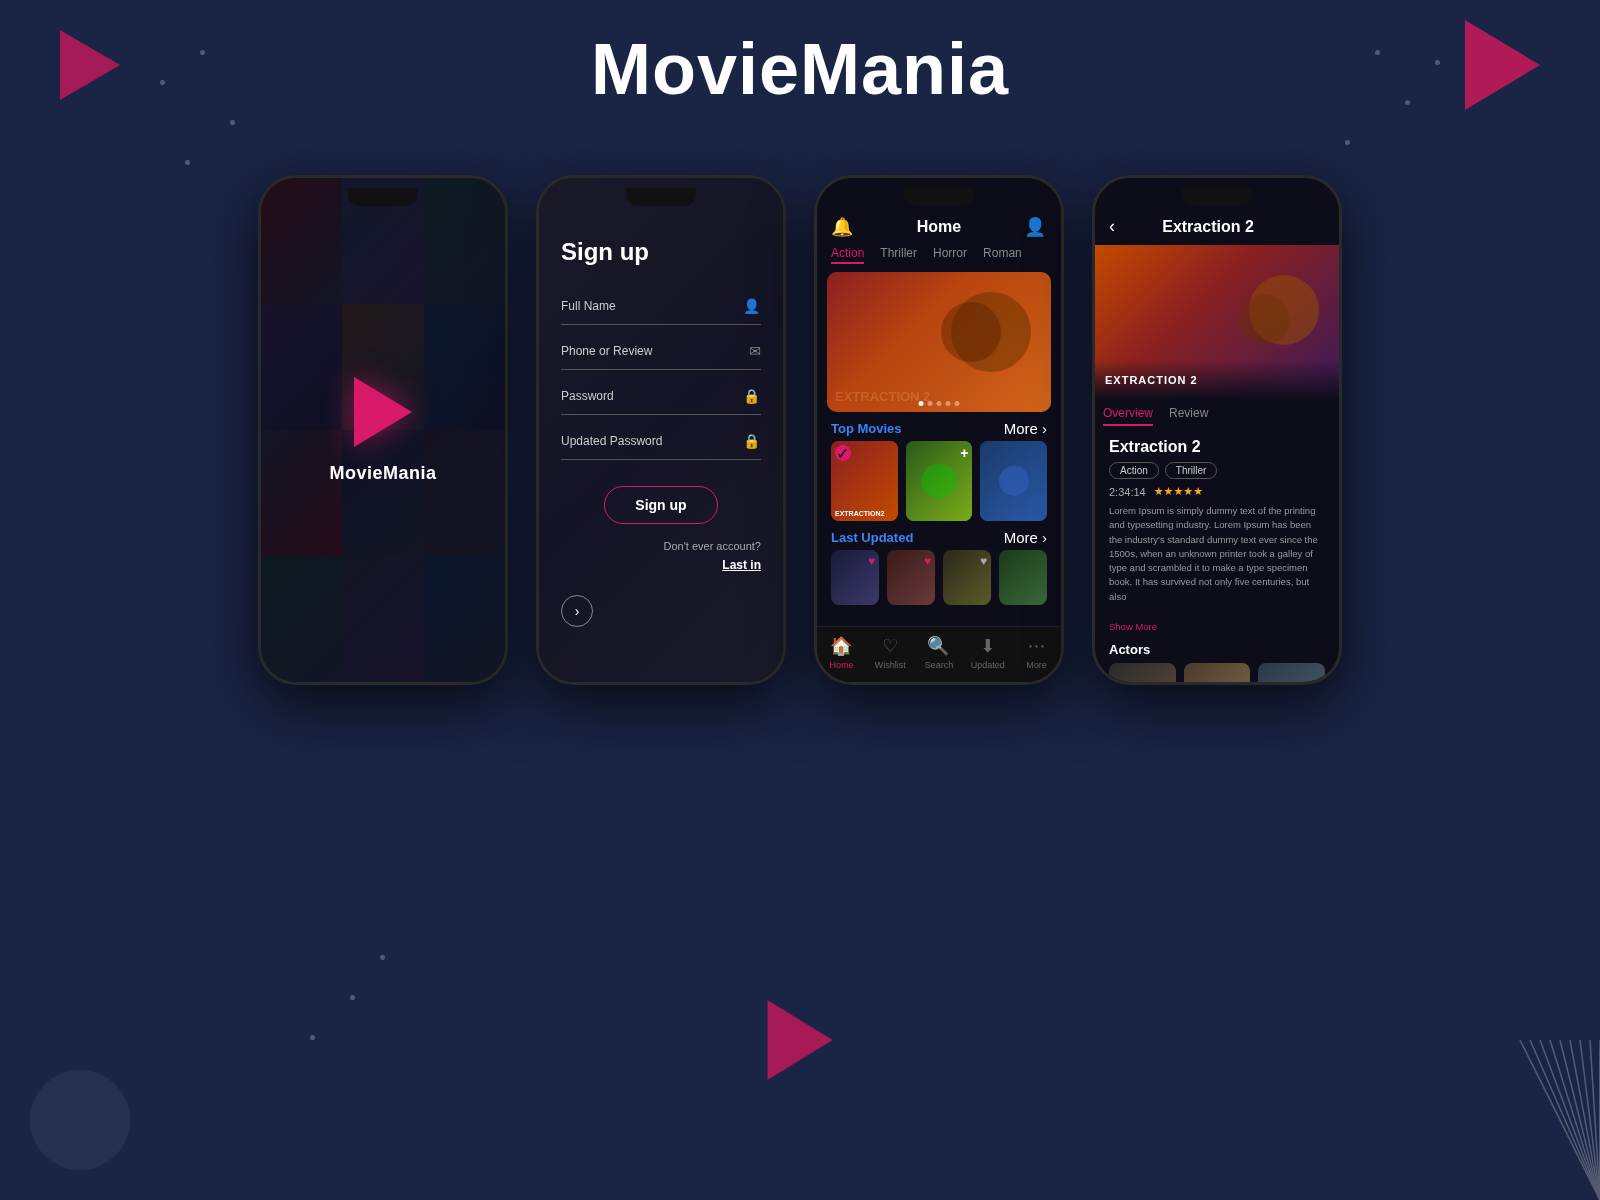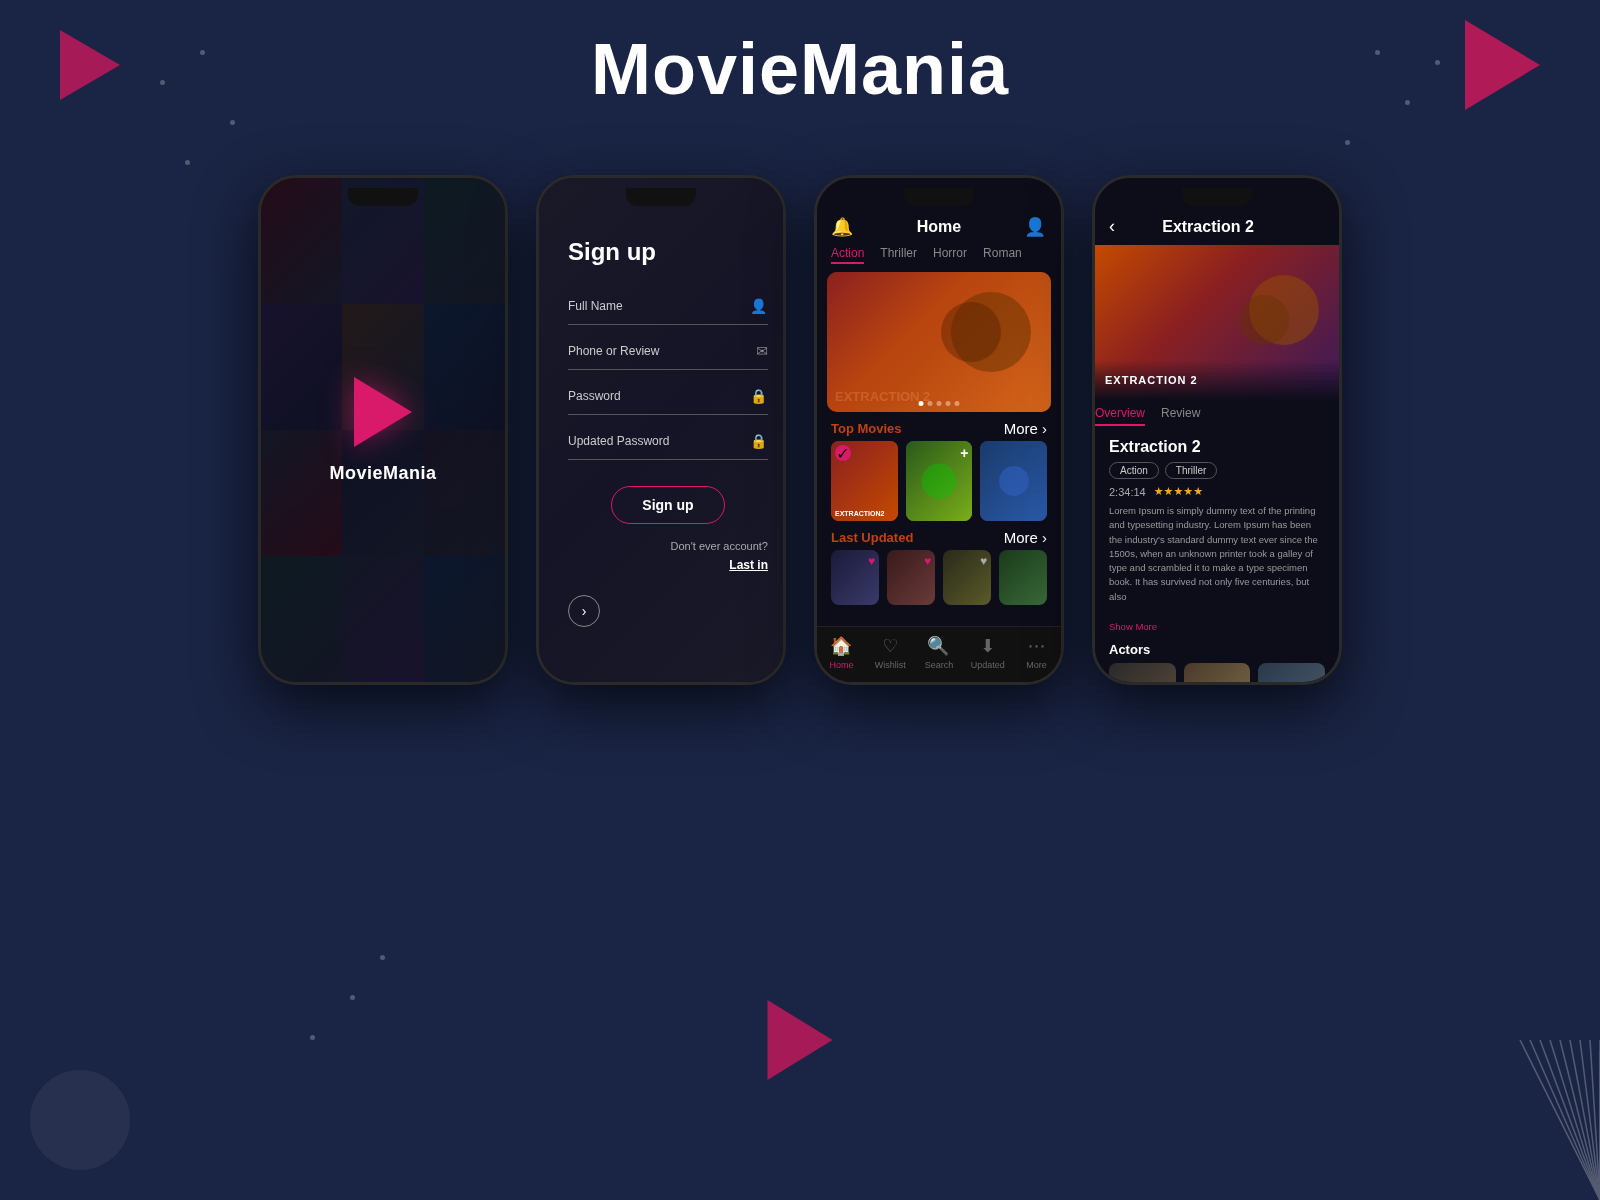--- a/index.html
+++ b/index.html
@@ -192,21 +192,20 @@
 
     .phone2-content {
       position: absolute;
       width: 100%;
       height: 100%;
       z-index: 3;
       padding: 50px 22px 20px;
       display: flex;
       flex-direction: column;
       gap: 0;
-      margin-left: 7px;
     }
 
     .signup-title {
       color: white;
       font-size: 24px;
       font-weight: 700;
       margin-bottom: 22px;
       margin-top: 10px;
     }
 
@@ -363,21 +362,21 @@
     }
 
     .section-header {
       display: flex;
       justify-content: space-between;
       align-items: center;
       padding: 8px 14px 4px;
     }
 
     .section-title {
-      color: #c2410c;
+      color: #3b82f6;
       font-size: 13px;
       font-weight: 700;
     }
 
     .more-link {
       color: white;
       font-size: 15px;
       display: flex;
       align-items: center;
       gap: 2px;
@@ -521,21 +520,21 @@
       bottom: 14px;
       left: 10px;
       color: white;
       font-size: 11px;
       font-weight: 900;
       letter-spacing: 1px;
     }
 
     .detail-overview-tabs {
       display: flex;
-      padding: 6px 0;
+      padding: 6px 8px;
       gap: 16px;
     }
 
     .detail-tab {
       color: #888;
       font-size: 12px;
       padding-bottom: 4px;
     }
 
     .detail-tab.active {

